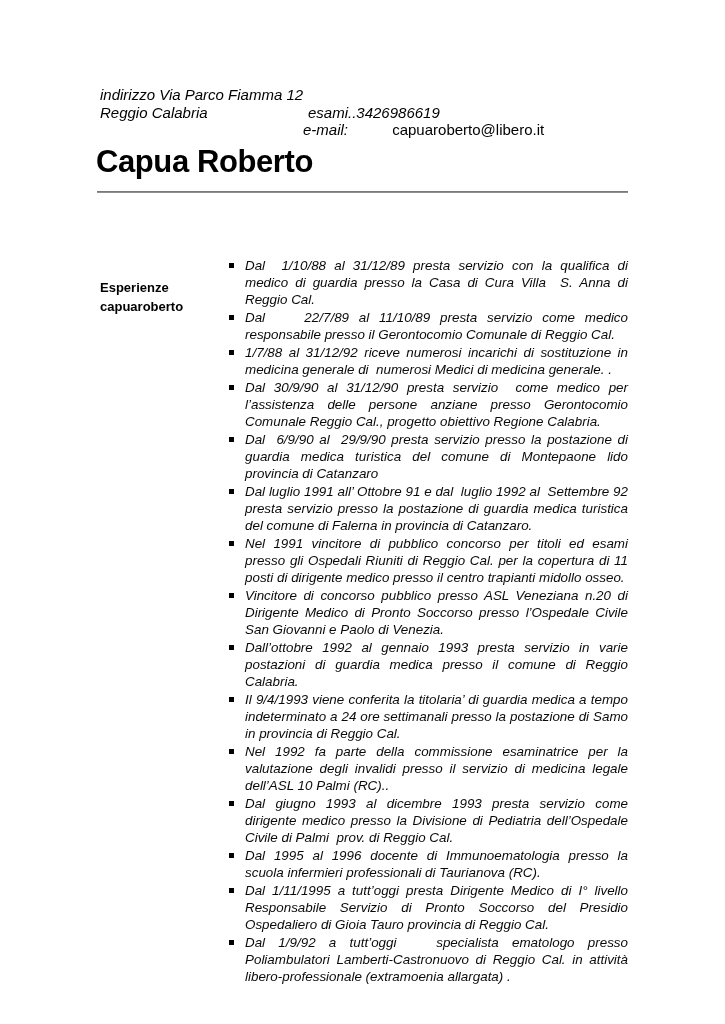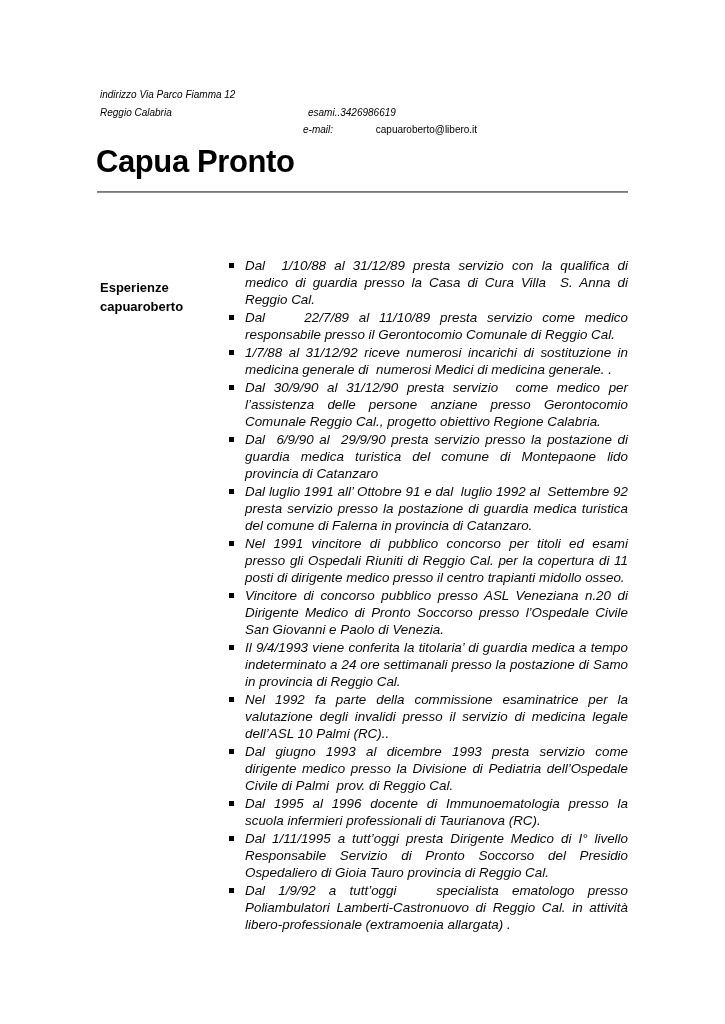--- a/index.html
+++ b/index.html
@@ -9,21 +9,21 @@
     height: 1024px;
     background: #ffffff;
     font-family: "Liberation Sans", sans-serif;
     color: #000000;
     overflow: hidden;
   }
   
   .contact-line {
     position: absolute;
     font-style: italic;
-    font-size: 10px;
+    font-size: 15px;
     line-height: 17px;
     white-space: nowrap;
   }
   .contact-address1 { left: 100px; top: 86px; }
   .contact-address2 { left: 100px; top: 104px; }
   .contact-cell     { left: 308px; top: 104px; }
   .contact-email    { left: 303px; top: 121px; }
   .contact-email .email-value { font-style: normal; margin-left: 40px; }
   
   .name-title {
@@ -94,21 +94,21 @@
 <div class="page">
 
   <div class="contact-line contact-address1">indirizzo Via Parco Fiamma 12</div>
   <div class="contact-line contact-address2">Reggio Calabria</div>
   <div class="contact-line contact-cell">esami..3426986619</div>
   <div class="contact-line contact-email">
     <span>e-mail:</span>
     <span class="email-value">capuaroberto@libero.it</span>
   </div>
 
-  <h1 class="name-title">Capua Pronto</h1>
+  <h1 class="name-title">Capua Roberto</h1>
 
   <div class="rule"></div>
 
   <div class="side-label">
     <div>Esperienze</div>
     <div>capuaroberto</div>
   </div>
 
   <ul class="exp-list">
     <li class="exp-item">
@@ -138,20 +138,24 @@
     <li class="exp-item">
         <span class="bullet-sq"></span>
         <span class="exp-text">Nel 1991 vincitore di pubblico concorso per titoli ed esami presso gli Ospedali Riuniti di Reggio Cal. per la copertura di 11 posti di dirigente medico presso il centro trapianti midollo osseo.</span>
       </li>
     <li class="exp-item">
         <span class="bullet-sq"></span>
         <span class="exp-text">Vincitore di concorso pubblico presso ASL Veneziana n.20 di Dirigente Medico di Pronto Soccorso presso l’Ospedale Civile San Giovanni e Paolo di Venezia.</span>
       </li>
     <li class="exp-item">
         <span class="bullet-sq"></span>
+        <span class="exp-text">Dall’ottobre 1992 al gennaio 1993 presta servizio in varie postazioni di guardia medica presso il comune di Reggio Calabria.</span>
+      </li>
+    <li class="exp-item">
+        <span class="bullet-sq"></span>
         <span class="exp-text">Il 9/4/1993 viene conferita la titolaria’ di guardia medica a tempo indeterminato a 24 ore settimanali presso la postazione di Samo in provincia di Reggio Cal.</span>
       </li>
     <li class="exp-item">
         <span class="bullet-sq"></span>
         <span class="exp-text">Nel 1992 fa parte della commissione esaminatrice per la valutazione degli invalidi presso il servizio di medicina legale dell’ASL 10 Palmi (RC)..</span>
       </li>
     <li class="exp-item">
         <span class="bullet-sq"></span>
         <span class="exp-text">Dal giugno 1993 al dicembre 1993 presta servizio come dirigente medico presso la Divisione di Pediatria dell’Ospedale Civile di Palmi &nbsp;prov. di Reggio Cal.</span>
       </li>

